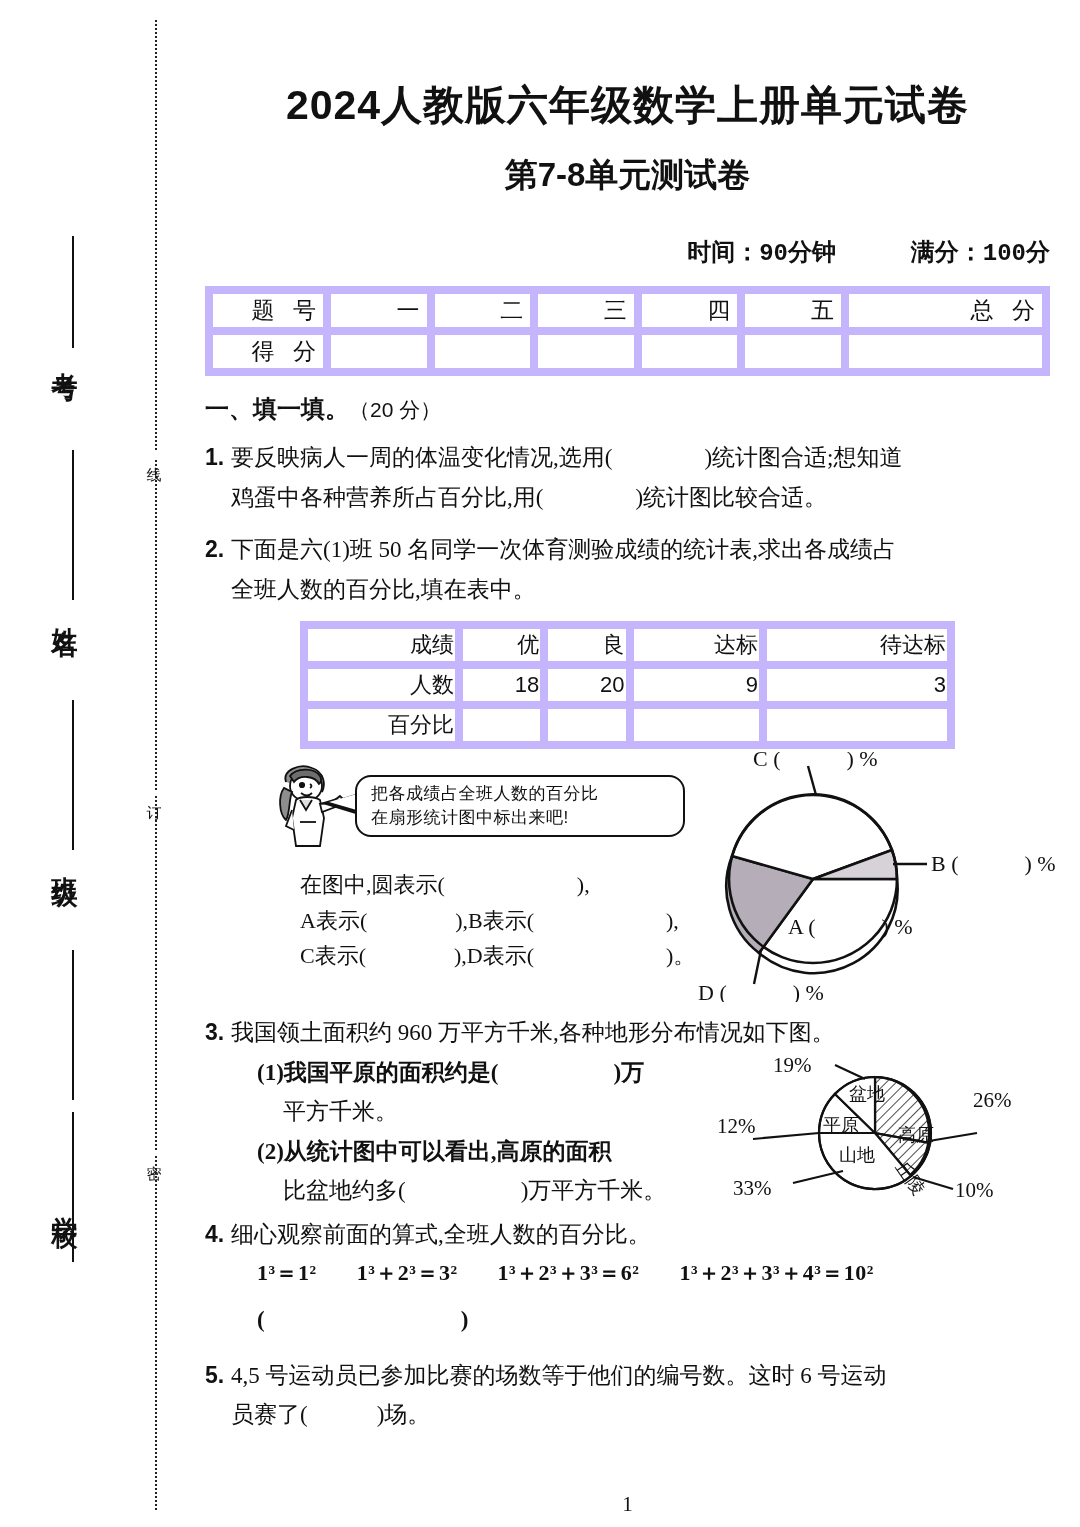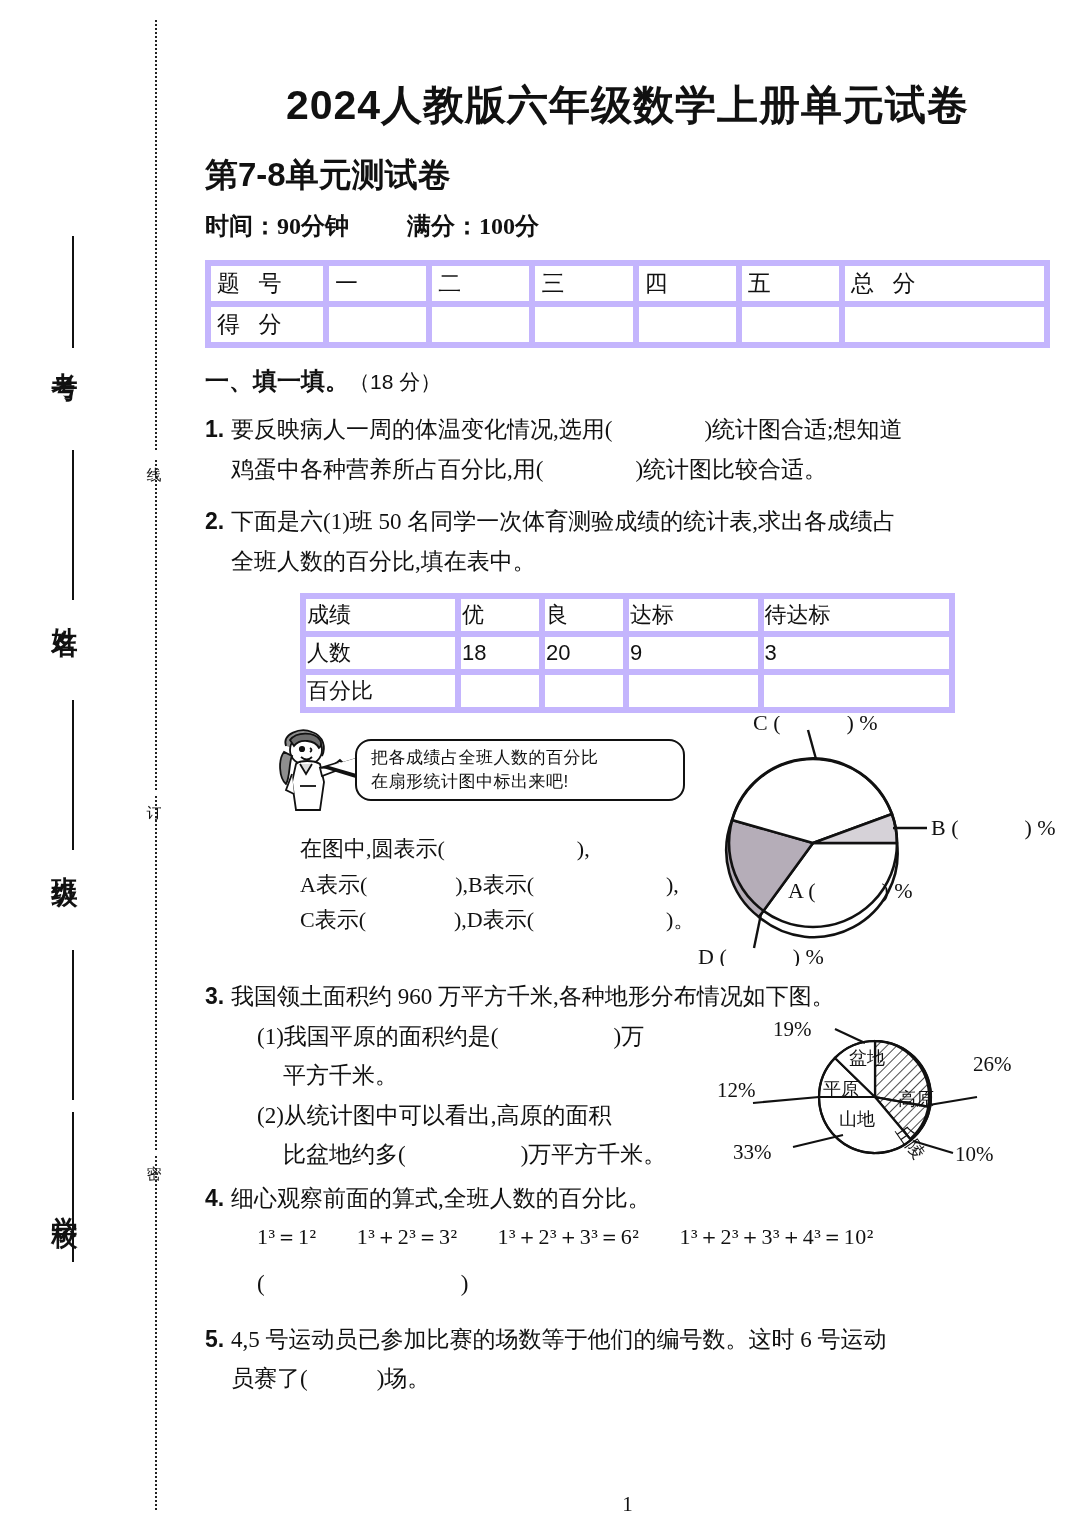--- a/index.html
+++ b/index.html
@@ -58,43 +58,43 @@
 
   #title-main {
     text-align:center;
     font-family:"Liberation Sans","DejaVu Sans",sans-serif;
     font-weight:bold;
     font-size:41px;
     letter-spacing:1px;
     margin-top:62px;
   }
   #title-sub {
-    text-align:left;
+    text-align:center;
     font-family:"Liberation Sans","DejaVu Sans",sans-serif;
     font-weight:bold;
     font-size:33px;
     margin-top:20px;
   }
   #meta-line {
-    text-align:left;
-    font-family:Liberation Serif, serif;
+    text-align:right;
+    font-family:Liberation Mono, monospace;
     font-weight:bold;
     font-size:24px;
-    margin-top:12px;
+    margin-top:38px;
   }
   #meta-line .gap { display:inline-block; width:46px; }
 
   
   table.grid {
     border-collapse:collapse;
     width:100%;
   }
   table.grid td {
-    border:6px solid #c4b5fd;
-    text-align:left;
+    border:8px solid #c4b5fd;
+    text-align:right;
     font-family:"Liberation Sans","DejaVu Sans",sans-serif;
   }
   #score-table { margin-top:18px; }
   #score-table td {
     height:41px;
     font-size:23px;
     letter-spacing:6px;
     padding-left:6px;
   }
   #score-table td.lbl { width:118px; }
@@ -114,21 +114,21 @@
     line-height:1.72;
     padding-left:26px;
     position:relative;
   }
   .q .num {
     position:absolute; left:0; top:0;
     font-family:"Liberation Sans","DejaVu Sans",sans-serif;
     font-weight:bold;
   }
   .q .line { display:block; }
-  .q .ind { padding-left:26px; }
+  .q .ind { padding-left:26px;font-weight:bold; }
 
   
   #grades-wrap { margin-top:12px; display:flex; justify-content:center; }
   #grades-table { width:655px; }
   #grades-table td {
     height:38px;
     font-size:22px;
   }
   #grades-table td.hdr { font-size:22px; }
   #grades-table td:first-child { width:155px; }
@@ -249,21 +249,21 @@
       <td></td>
       <td></td>
       <td></td>
       <td></td>
       <td></td>
     </tr>
   </tbody>
     </table>
 
   <div class="sec-head">
-    <span>一、填一填。</span><span class="pts">（18 分）</span>
+    <span>一、填一填。</span><span class="pts">（20 分）</span>
   </div>
 
   <div class="q">
     <span class="num">1.</span>
     <span class="line">要反映病人一周的体温变化情况,选用(　　　　)统计图合适;想知道</span>
     <span class="line">鸡蛋中各种营养所占百分比,用(　　　　)统计图比较合适。</span>
   </div>
 
   <div class="q">
     <span class="num">2.</span>

